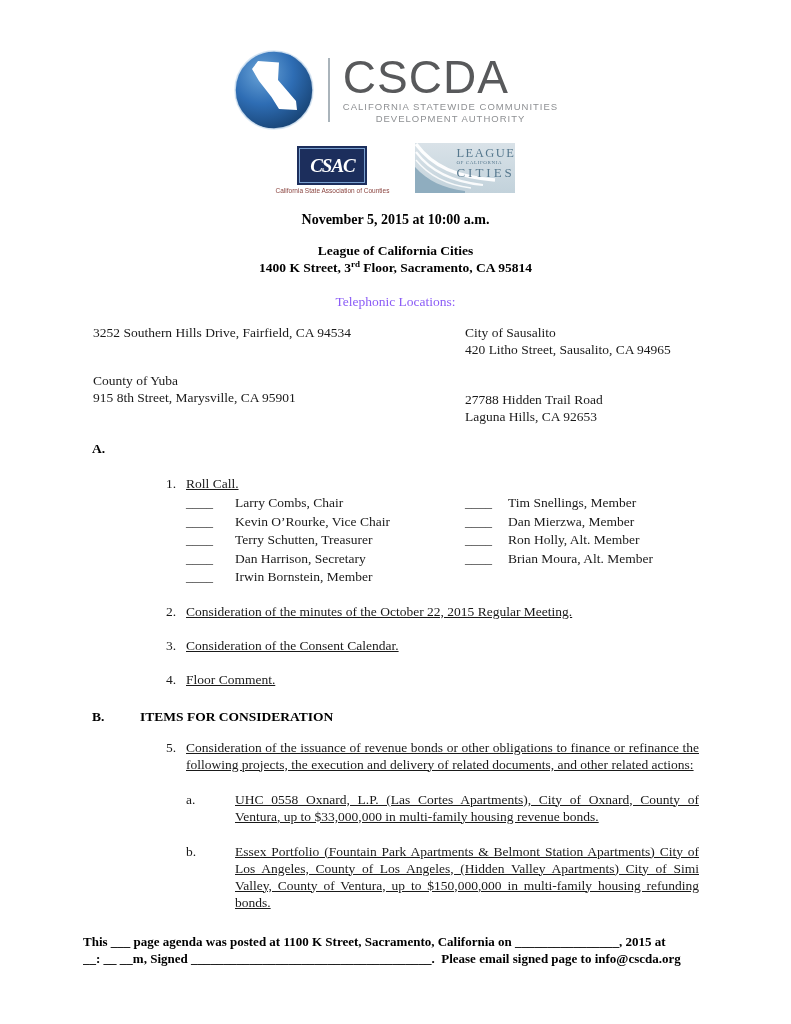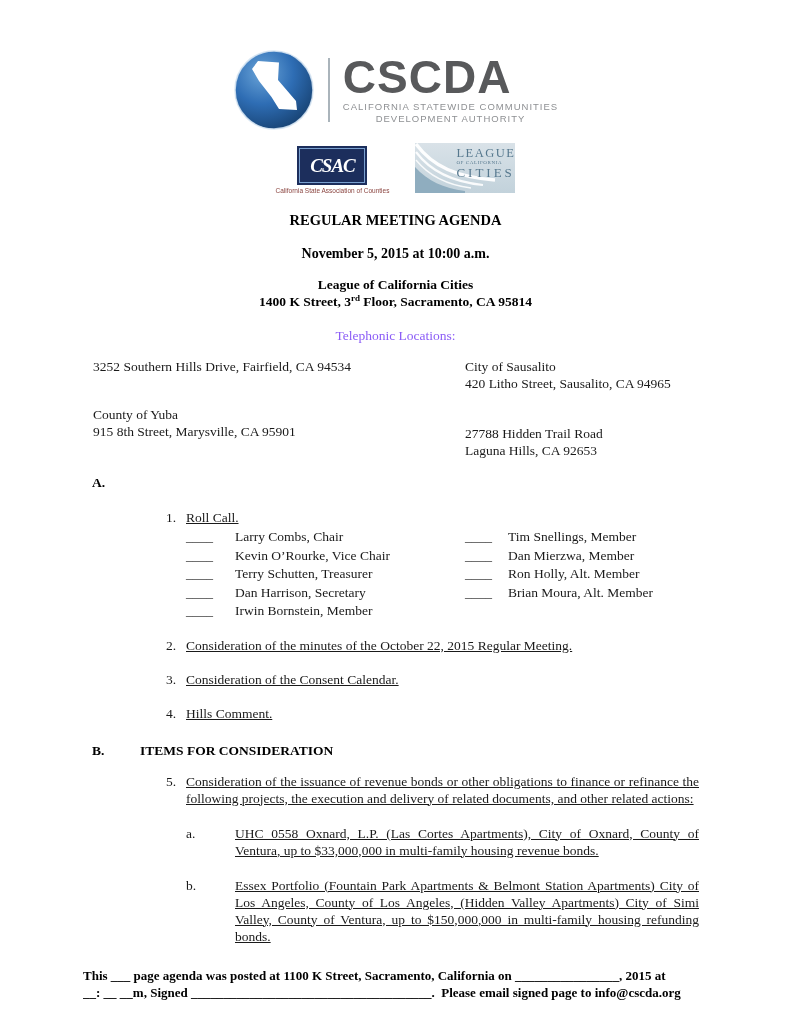--- a/index.html
+++ b/index.html
@@ -8,21 +8,21 @@
     font-family:"Liberation Serif","DejaVu Serif",serif;
     color:#1a1a1a; font-size:13.5px; line-height:17px;
     position:relative; overflow:hidden; box-sizing:border-box;
     padding-top:48px;
   }
   
   .logo-row {display:flex; justify-content:center; align-items:center; height:84px;}
   .globe {width:82px; height:82px; flex:0 0 auto;}
   .logo-divider {width:2px; height:64px; background:#aab4bb; margin:0 13px;}
   .logo-text {font-family:"Liberation Sans","DejaVu Sans",sans-serif;}
-  .logo-acronym {font-size:46px; line-height:44px; font-weight:700; color:#58595b; letter-spacing:1px;}
+  .logo-acronym {font-size:46px; line-height:44px; font-weight:400; color:#58595b; letter-spacing:1px;}
   .logo-taglines {text-align:center; margin-top:2px;}
   .logo-tag {font-size:9.5px; line-height:12px; color:#8e9093; letter-spacing:1px;}
   
   .partners {display:flex; justify-content:center; align-items:flex-start; gap:26px; margin-top:11px; height:52px;}
   .csac {text-align:center; margin-top:3px;}
   .csac-box {
     width:70px; height:39px; margin:0 auto; background:#1c2e5c;
     box-shadow:inset 0 0 0 2px #1c2e5c, inset 0 0 0 3px #7aa0cf;
     display:flex; align-items:center; justify-content:center;
   }
@@ -116,21 +116,20 @@
         <path d="M1,17 C14,33 32,42 56,45" fill="none" stroke="#ffffff" stroke-width="1.4" opacity="0.85"></path>
       </svg>
       <div class="league-text">
         <div class="league-l1">LEAGUE</div>
         <div class="league-l2">OF CALIFORNIA</div>
         <div class="league-l3">CITIES</div>
       </div>
     </div>
   </div>
 
-  <div class="c h-title">REGULAR MEETING AGENDA</div>
   <div class="c h-date">November 5, 2015 at 10:00 a.m.</div>
   <div class="c h-venue">
     <div>League of California Cities</div>
     <div><span>1400 K Street, 3</span><sup>rd</sup><span> Floor, Sacramento, CA 95814</span></div>
   </div>
   <div class="c h-tel">Telephonic Locations:</div>
 
   <div class="addr-row">
     <div class="addr-left">
       <div>3252 Southern Hills Drive, Fairfield, CA 94534</div>
@@ -196,21 +195,21 @@
     <span class="item-text">Consideration of the minutes of the October 22, 2015 Regular Meeting.</span>
   </div>
 
   <div class="item i3">
     <span class="item-num">3.</span>
     <span class="item-text">Consideration of the Consent Calendar.</span>
   </div>
 
   <div class="item i4">
     <span class="item-num">4.</span>
-    <span class="item-text">Hills Comment.</span>
+    <span class="item-text">Floor Comment.</span>
   </div>
 
   <div class="section sec-b">
     <span class="section-letter">B.</span>
     <span>ITEMS FOR CONSIDERATION</span>
   </div>
 
   <div class="item i5">
     <span class="item-num">5.</span>
     <span class="item-text">Consideration of the issuance of revenue bonds or other obligations to finance or refinance the following projects, the execution and delivery of related documents, and other related actions:</span>

